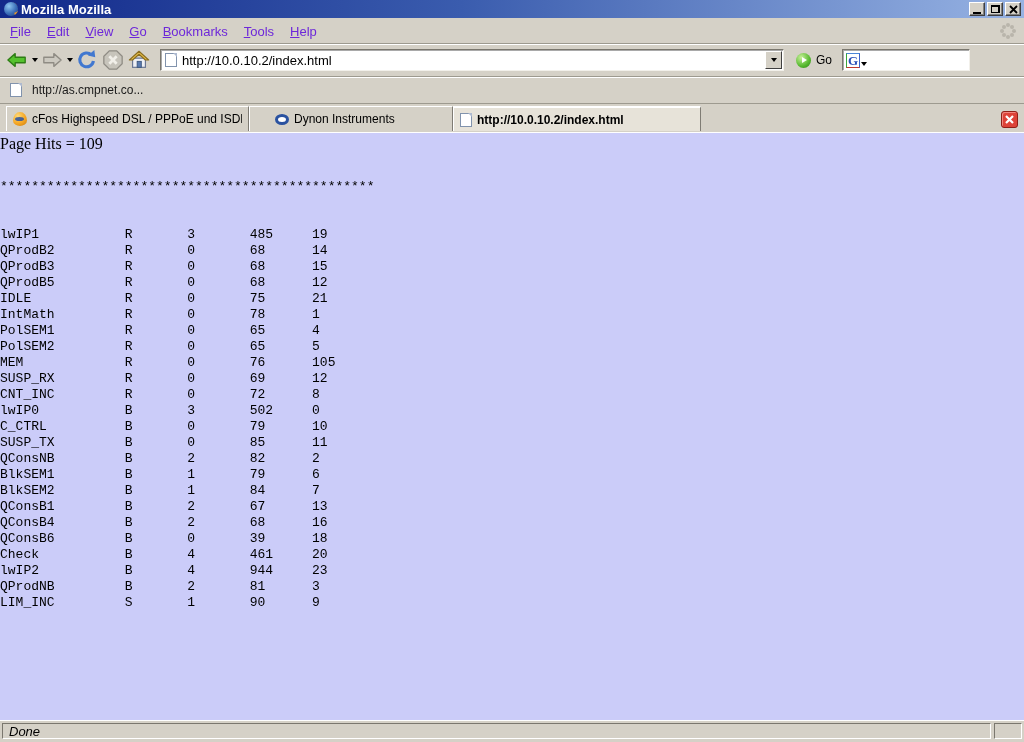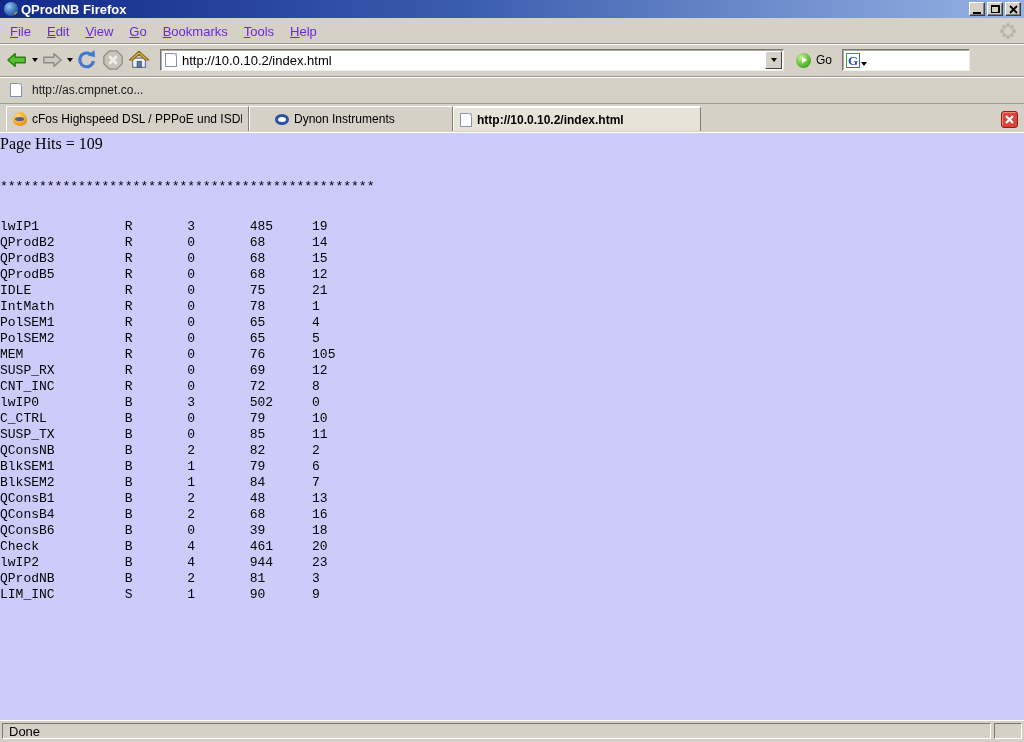--- a/index.html
+++ b/index.html
@@ -101,40 +101,40 @@
   .tab-close { width:17px; height:17px; margin:0 0 3px 6px; background:#dd4338;
     border:1px solid #8f1f17; border-radius:3px; display:flex; align-items:center; justify-content:center;
     box-shadow:inset 1px 1px 0 #f1877f; }
 
   
   #content { flex:1; background:#cbccf9; padding:0; overflow:hidden; }
   .pagehits { font-family:"Liberation Serif","DejaVu Serif",serif; font-size:16px; color:#000; margin-top:2px; }
   .mono-line { font-family:"Liberation Mono","DejaVu Sans Mono",monospace; font-size:13px;
     line-height:16px; white-space:pre; color:#000; }
   #table-head { margin-top:26px; }
-  #table-rows { margin-top:24px; }
+  #table-rows { margin-top:32px; }
 
   
   #statusbar { height:22px; flex:0 0 22px; background:#d5d1c7; border-top:1px solid #fff;
     display:flex; align-items:stretch; padding:2px 2px 3px 2px; gap:3px; }
   .status-panel { flex:1; border:1px solid; border-color:#7a776e #ffffff #ffffff #7a776e;
-    display:flex; align-items:center; padding-left:6px; }
+    display:flex; align-items:center; padding-left:6px;font-style:italic; }
   .status-text { font-size:13px; color:#000; }
   .status-grip { width:28px; border:1px solid; border-color:#7a776e #ffffff #ffffff #7a776e; }
 
   svg { display:block; }
 </style>
 </head>
 <body>
 
 <div id="window">
 
   <div id="titlebar">
     <span class="ff-icon"></span>
-    <span class="title-text">QProdNB Firefox</span>
+    <span class="title-text">Mozilla Mozilla</span>
     <span class="winbtns">
       <span class="winbtn">
           <span class="glyph-min"></span>
         </span>
       <span class="winbtn">
           <span class="glyph-restore"></span>
         </span>
       <span class="winbtn">
         <svg width="9" height="9" viewBox="0 0 9 9">
             <path d="M1 1 L8 8 M8 1 L1 8" stroke="#000" stroke-width="1.8"></path>
@@ -259,21 +259,21 @@
         <div class="mono-line">PolSEM2         R       0       65      5</div>
         <div class="mono-line">MEM             R       0       76      105</div>
         <div class="mono-line">SUSP_RX         R       0       69      12</div>
         <div class="mono-line">CNT_INC         R       0       72      8</div>
         <div class="mono-line">lwIP0           B       3       502     0</div>
         <div class="mono-line">C_CTRL          B       0       79      10</div>
         <div class="mono-line">SUSP_TX         B       0       85      11</div>
         <div class="mono-line">QConsNB         B       2       82      2</div>
         <div class="mono-line">BlkSEM1         B       1       79      6</div>
         <div class="mono-line">BlkSEM2         B       1       84      7</div>
-        <div class="mono-line">QConsB1         B       2       48      13</div>
+        <div class="mono-line">QConsB1         B       2       67      13</div>
         <div class="mono-line">QConsB4         B       2       68      16</div>
         <div class="mono-line">QConsB6         B       0       39      18</div>
         <div class="mono-line">Check           B       4       461     20</div>
         <div class="mono-line">lwIP2           B       4       944     23</div>
         <div class="mono-line">QProdNB         B       2       81      3</div>
         <div class="mono-line">LIM_INC         S       1       90      9</div>
       </div>
   </div>
 
   <div id="statusbar">

